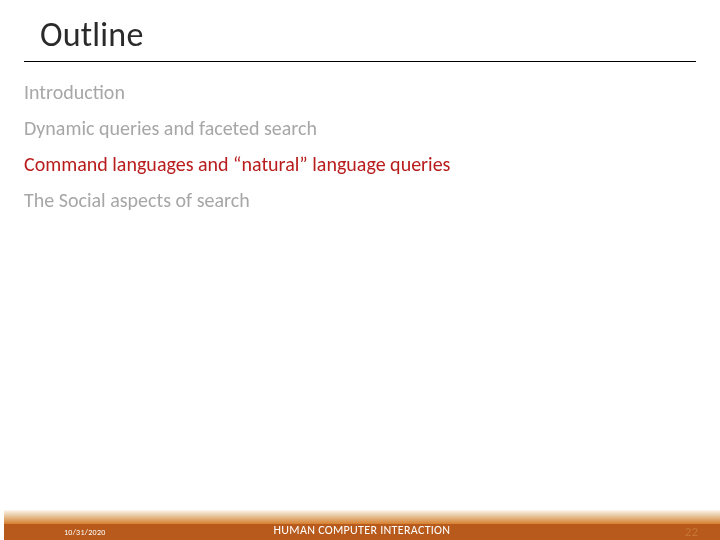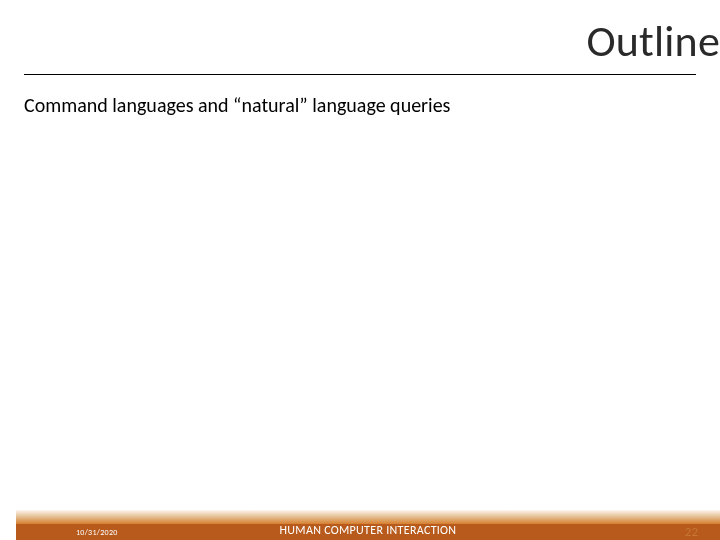--- a/index.html
+++ b/index.html
@@ -1,37 +1,40 @@
 <!DOCTYPE html>
 <html><head>
 <meta charset="utf-8">
 <style>
   * { margin: 0; padding: 0; box-sizing: border-box; }
   html, body { width: 720px; height: 540px; font-family: "Segoe UI", "Calibri", Arial, sans-serif; background: #fff; overflow: hidden; }
   .slide { position: relative; width: 720px; height: 540px; background: #fff; }
-  .title { font-size: 44px; color: #2a2a2a; padding: 14px 0 2px 40px; font-weight: 400; letter-spacing: 0.2px; text-align: right; }
+  .title { font-size: 34px; color: #2a2a2a; padding: 14px 0 2px 40px; font-weight: 400; letter-spacing: 0.2px; }
   .title-rule { margin: 4px 24px 0 24px; border: none; border-top: 1.5px solid #000; }
   .content { padding: 12px 24px 0 24px; }
-  .item { font-size: 20px; color: #000000; padding: 6px 0 6px 0; font-weight: 400; }
+  .item { font-size: 20px; color: #b91c1c; padding: 6px 0 6px 0; font-weight: 400; }
   .item.dim { color: #a7a7a7; }
-  .footer { position: absolute; left: 16px; right: 0; bottom: 0; height: 28px; padding-left: 17px; }
+  .footer { position: absolute; left: 4px; right: 0; bottom: 0; height: 28px; padding-left: 17px; }
   .footer-grad { position: absolute; left: 0; right: 0; bottom: 16px; height: 14px; background: linear-gradient(to top, #d6802f 0%, #e8c8a2 60%, #fdf6ef 100%); }
   .footer-bar { position: absolute; left: 0; right: 0; bottom: 0; height: 16px; background: #b75a1c; }
   .footer-date { position: absolute; left: 60px; bottom: 3px; font-size: 8px; color: #fff; letter-spacing: 0.3px; }
   .footer-center { position: absolute; left: 0; right: 0; bottom: 3px; text-align: center; font-size: 12px; color: #fff; letter-spacing: 0.3px; }
   .footer-page { position: absolute; right: 22px; bottom: 1px; font-size: 13px; color: #c67730; font-weight: 400; }
 </style>
 </head>
 <body>
 
 <div class="slide">
   <div class="title">Outline</div>
   <hr class="title-rule">
   <div class="content">
+    <div class="item dim">Introduction</div>
+    <div class="item dim">Dynamic queries and faceted search</div>
     <div class="item">Command languages and “natural” language queries</div>
+    <div class="item dim">The Social aspects of search</div>
   </div>
   <div class="footer">
     <div class="footer-grad"></div>
     <div class="footer-bar"></div>
     <div class="footer-date">10/31/2020</div>
     <div class="footer-center">HUMAN COMPUTER INTERACTION</div>
     <div class="footer-page">22</div>
   </div>
 </div>
 

